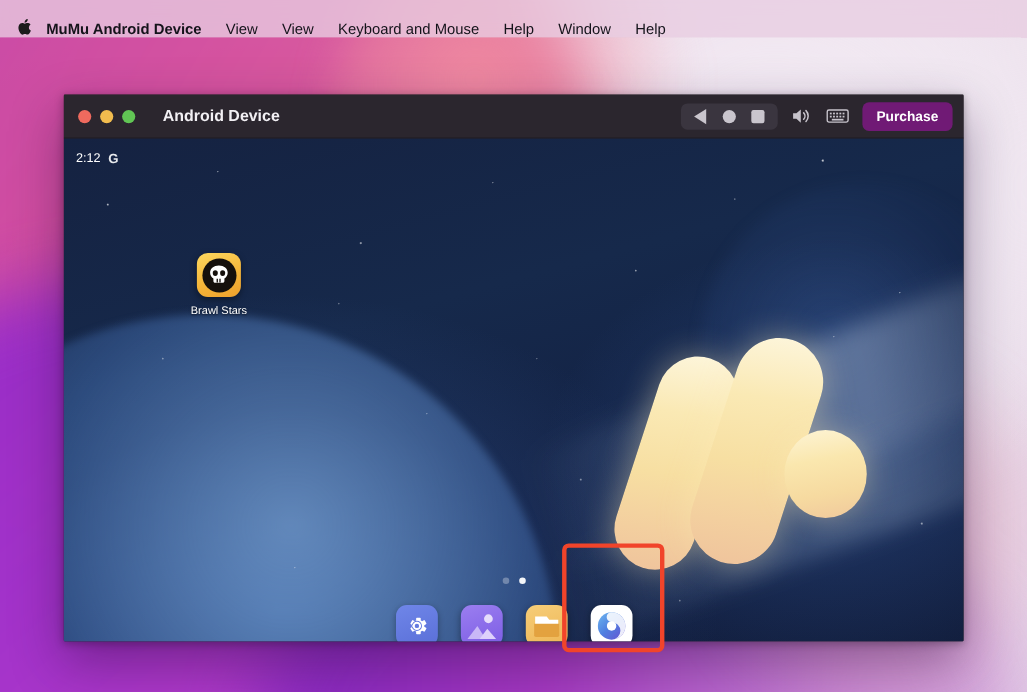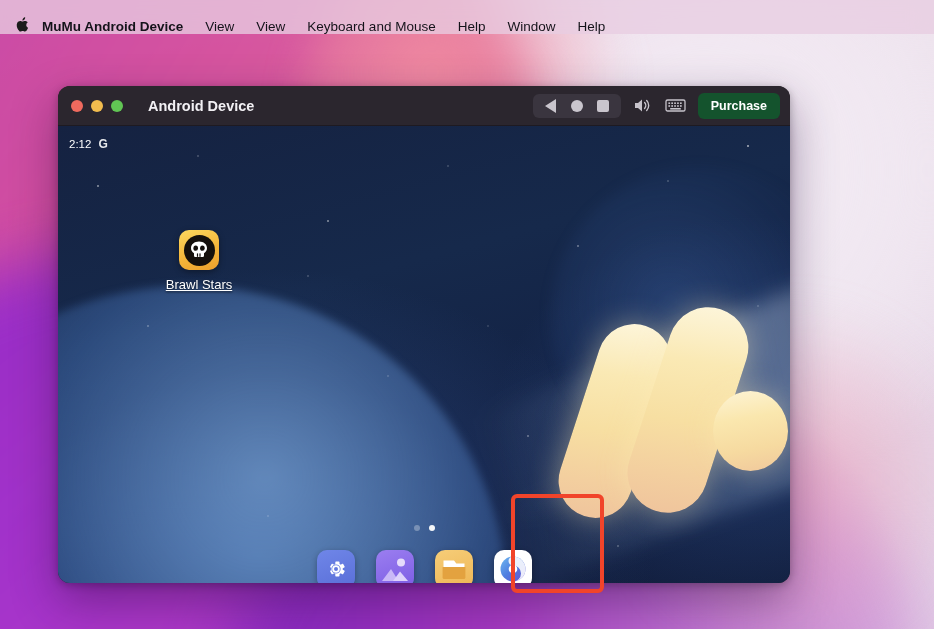--- a/index.html
+++ b/index.html
@@ -114,22 +114,22 @@
     font-weight: normal;
     color: #14131a;
     margin-right: 22px;
     white-space: nowrap;
   }
 
   
   .emu-window {
     position: absolute;
     left: 58px; top: 86px;
-    width: 732px; height: 497px;
-    border-radius: 12px;
+    width: 818px; height: 497px;
+    border-radius: 1px;
     background: #262229;
     box-shadow: 0 18px 46px rgba(40,10,60,0.42), 0 2px 8px rgba(0,0,0,0.28);
     overflow: hidden;
     z-index: 10;
   }
   .titlebar {
     position: relative;
     height: 39px;
     background: #2b262e;
     border-bottom: 1px solid #1e1a21;
@@ -189,21 +189,21 @@
     width: 12px; height: 12px;
     border-radius: 2px;
     background: #c9c5cd;
   }
   .tb-icon {
     width: 22px; height: 20px;
     display: flex; align-items: center; justify-content: center;
     color: #c7c3cb;
   }
   .purchase-btn {
-    background: #14532d;
+    background: #701a75;
     color: #ffffff;
     font-size: 12.5px;
     font-weight: bold;
     border: none;
     border-radius: 6px;
     padding: 6px 13px;
     cursor: pointer;
     white-space: nowrap;
     font-family: "Liberation Sans", sans-serif;
   }
@@ -339,25 +339,24 @@
   .brawl-inner {
     width: 31px; height: 31px;
     border-radius: 50%;
     background: #15100c;
     display: flex;
     align-items: center;
     justify-content: center;
   }
   .home-app-label {
     margin-top: 7px;
-    font-size: 13px;
+    font-size: 10px;
     color: #ffffff;
     text-shadow: 0 1px 2px rgba(0,0,0,0.7);
     white-space: nowrap;
-    text-decoration: underline;
   }
 
   
   .page-dots {
     position: absolute;
     left: 0; right: 0;
     top: 399px;
     display: flex;
     justify-content: center;
     gap: 9px;

